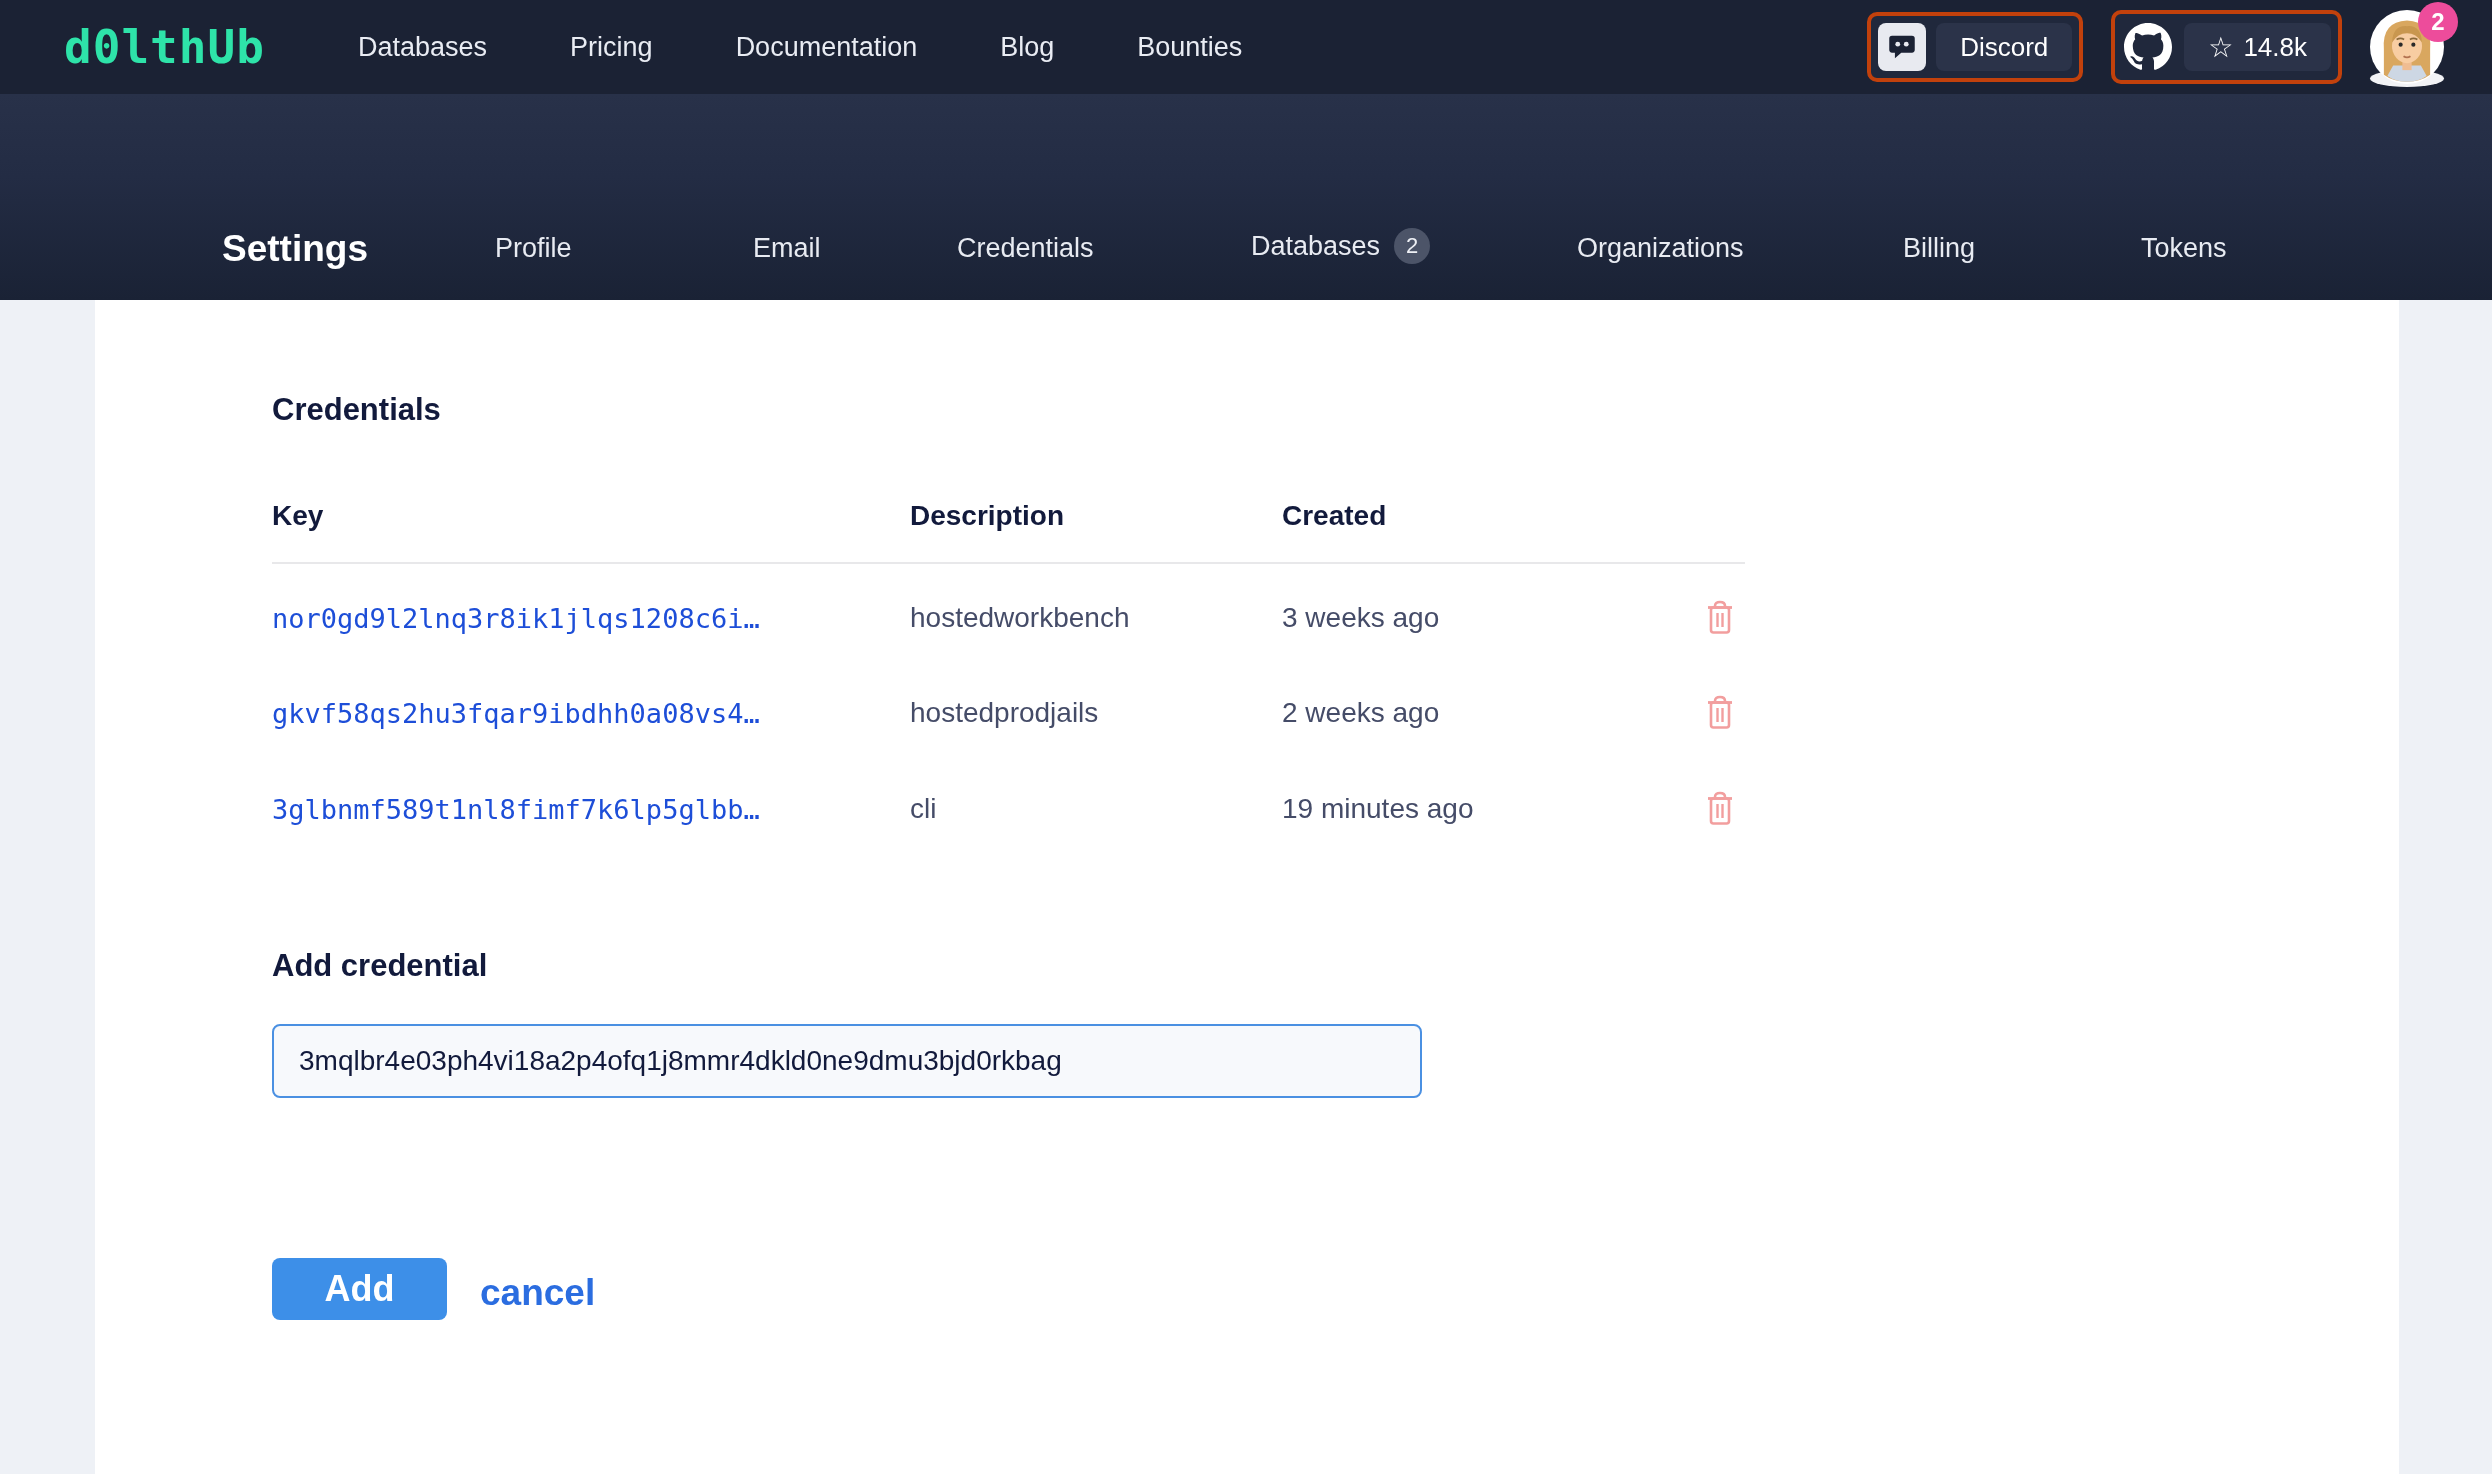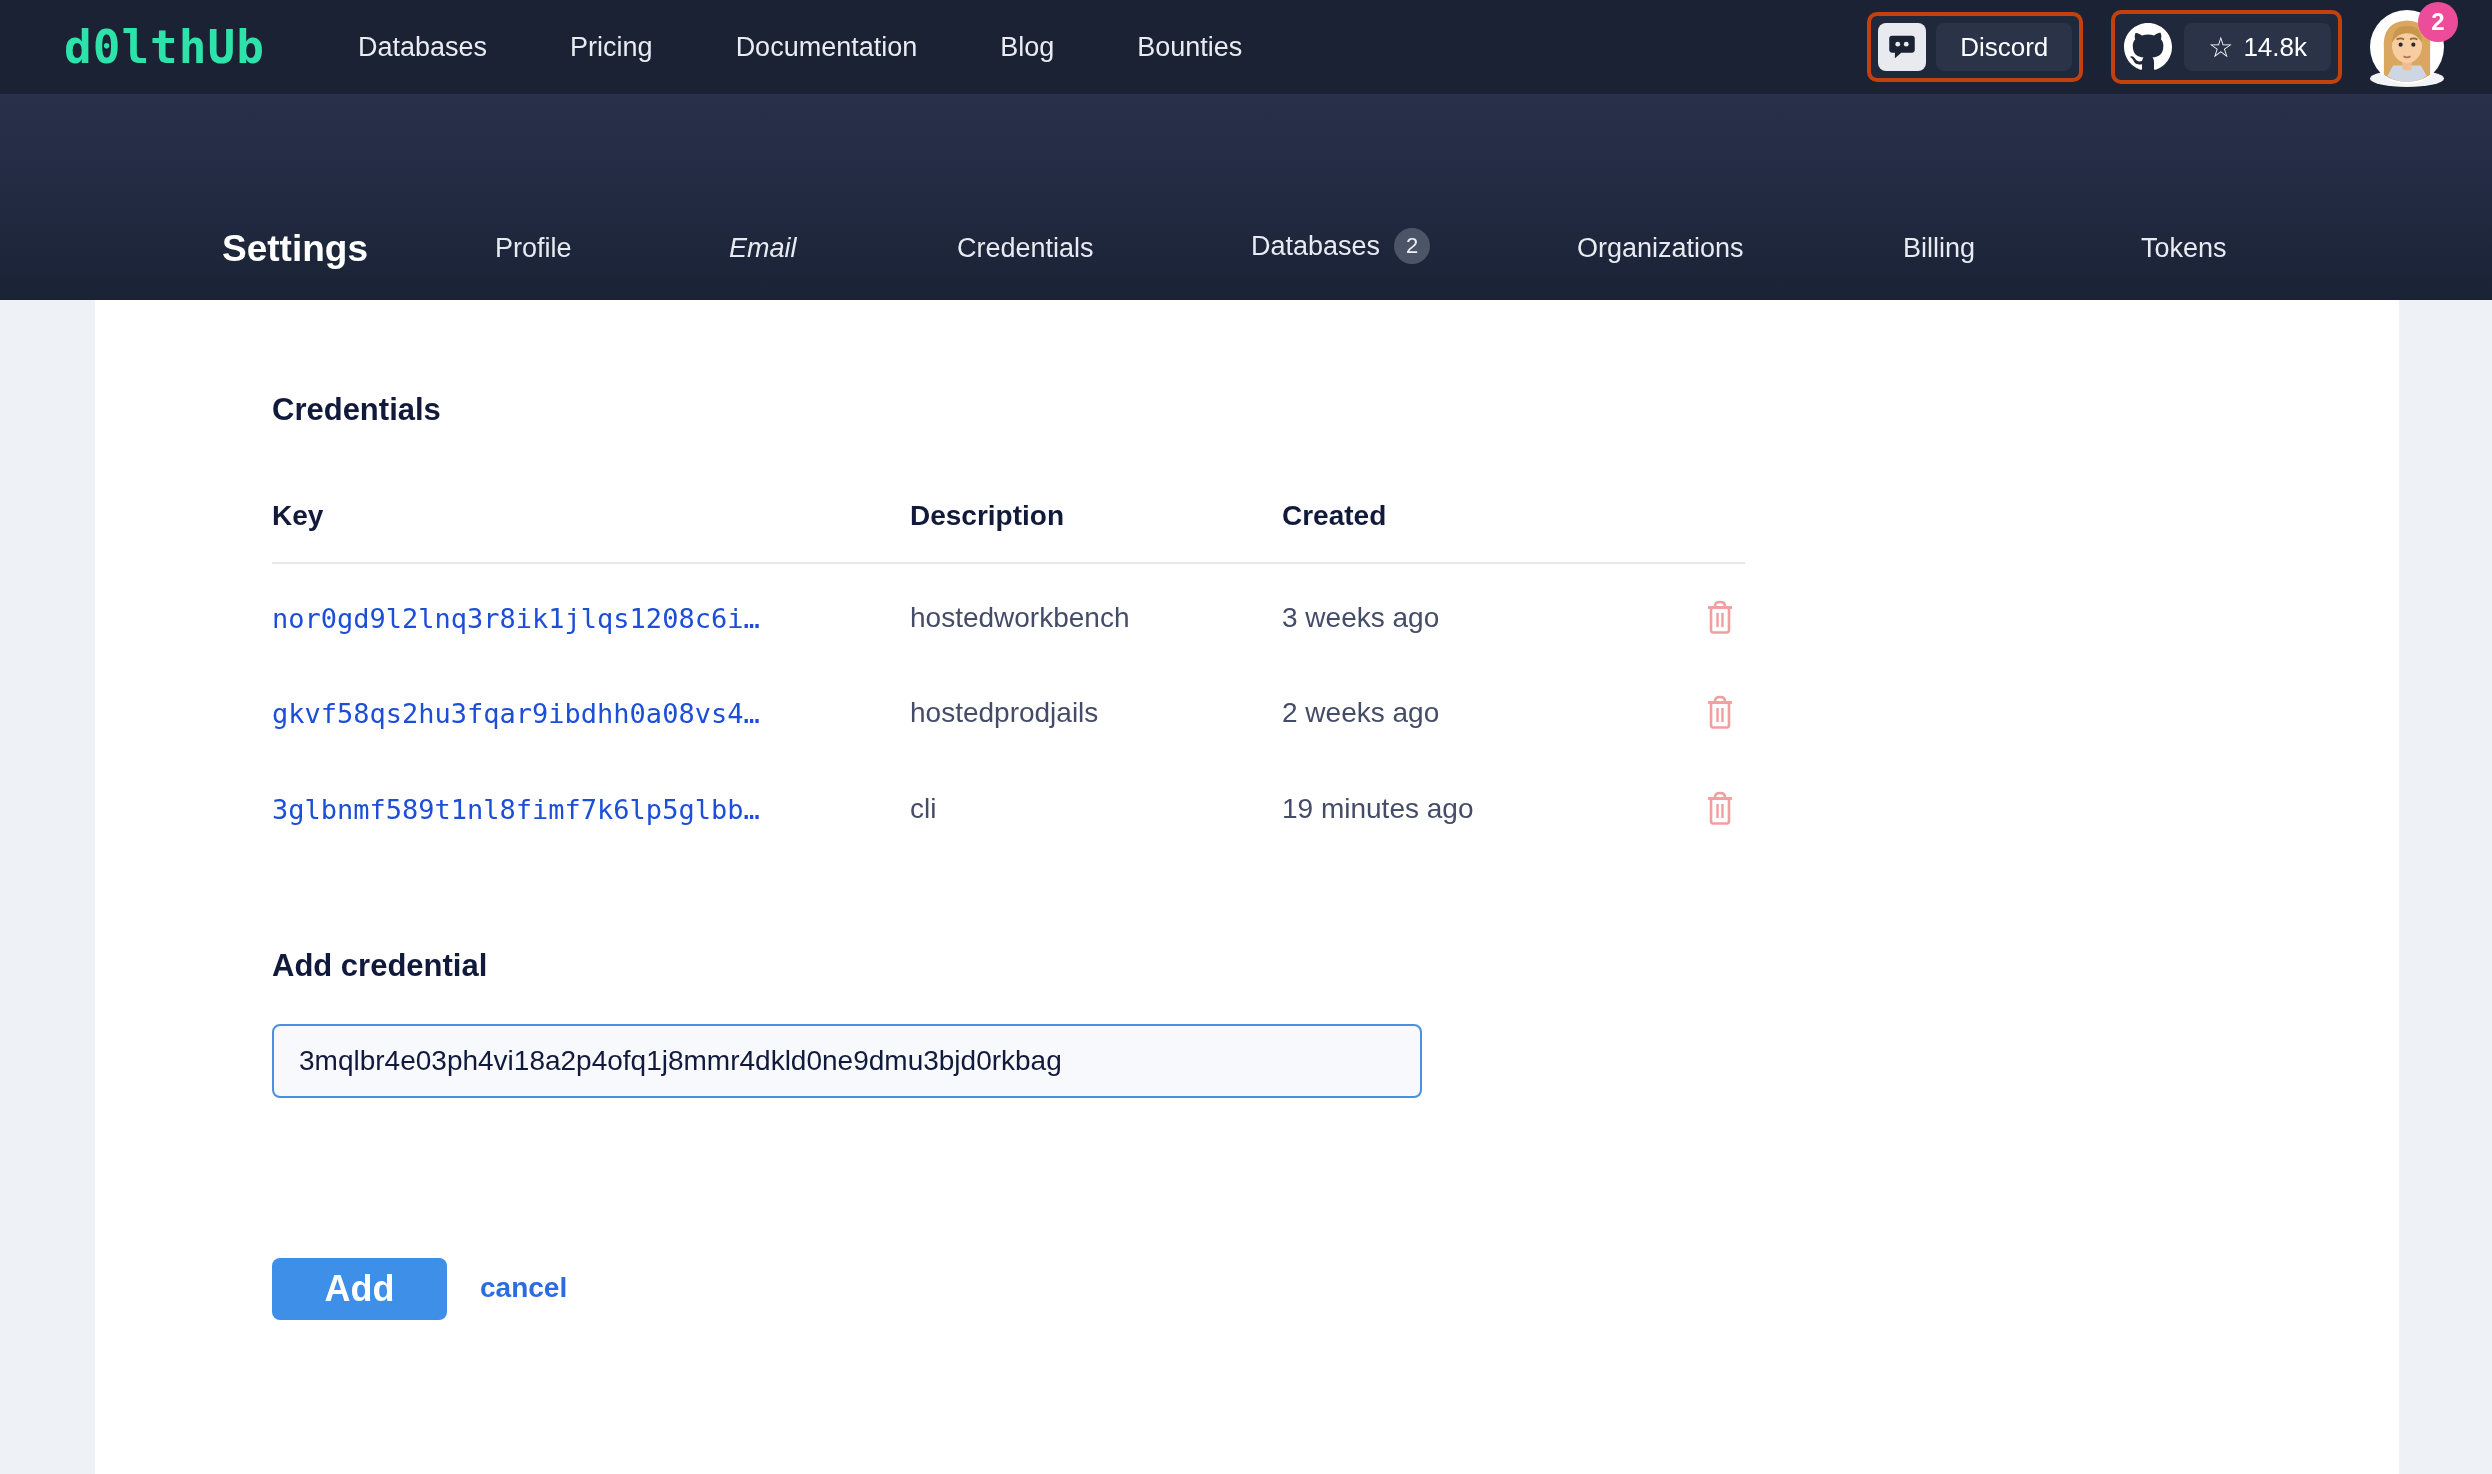--- a/index.html
+++ b/index.html
@@ -67,21 +67,21 @@
   }
   .settings-title {
     position:absolute; left:222px; bottom:30px;
     color:#ffffff; font-weight:bold; font-size:37px; cursor:default;
   }
   .sub-tab {
     position:absolute; bottom:36px; font-size:27px; color:#e8ebf2;
     cursor:pointer; white-space:nowrap; display:flex; align-items:center; gap:14px;
   }
   .tab-profile { left:495px; }
-  .tab-email { left:729px;font-style:italic; }
+  .tab-email { left:753px; }
   .tab-credentials { left:957px; }
   .tab-databases { left:1251px; }
   .tab-organizations { left:1577px; }
   .tab-billing { left:1903px; }
   .tab-tokens { left:2141px;margin-top:14px; }
   .tab-badge {
     width:36px; height:36px; border-radius:50%; background:#4c5468;
     color:#eef0f5; font-size:22px; display:flex; align-items:center; justify-content:center;
   }
 
@@ -132,21 +132,21 @@
   .input-key { top:724px; }
   .input-desc { top:832px; }
 
   .add-btn {
     position:absolute; left:177px; top:958px; width:175px; height:62px;
     background:#3d8fe8; border:none; border-radius:8px;
     color:#ffffff; font-weight:bold; font-size:36px; cursor:pointer;
     font-family:"Liberation Sans", sans-serif;
   }
   .cancel-link {
-    position:absolute; left:385px; top:972px; font-size:28px; font-weight:bold;
+    position:absolute; left:385px; top:972px; font-size:37px; font-weight:bold;
     color:#2b6de0; cursor:pointer;
   }
 </style>
 </head>
 <body>
 
 <div class="screen">
 
   <header class="navbar">
     <div class="logo">d0lthUb</div>

